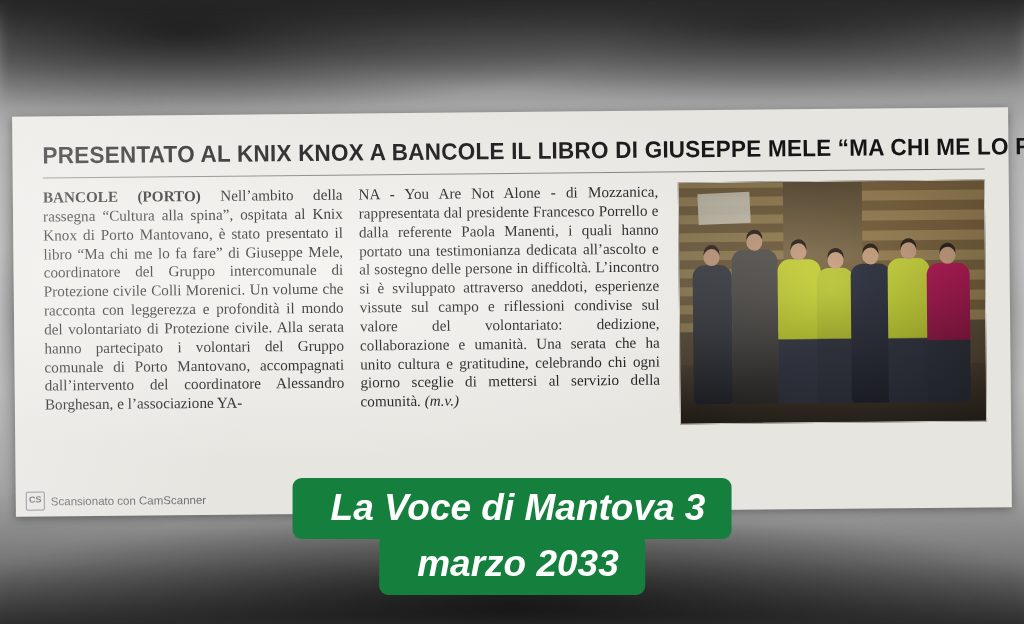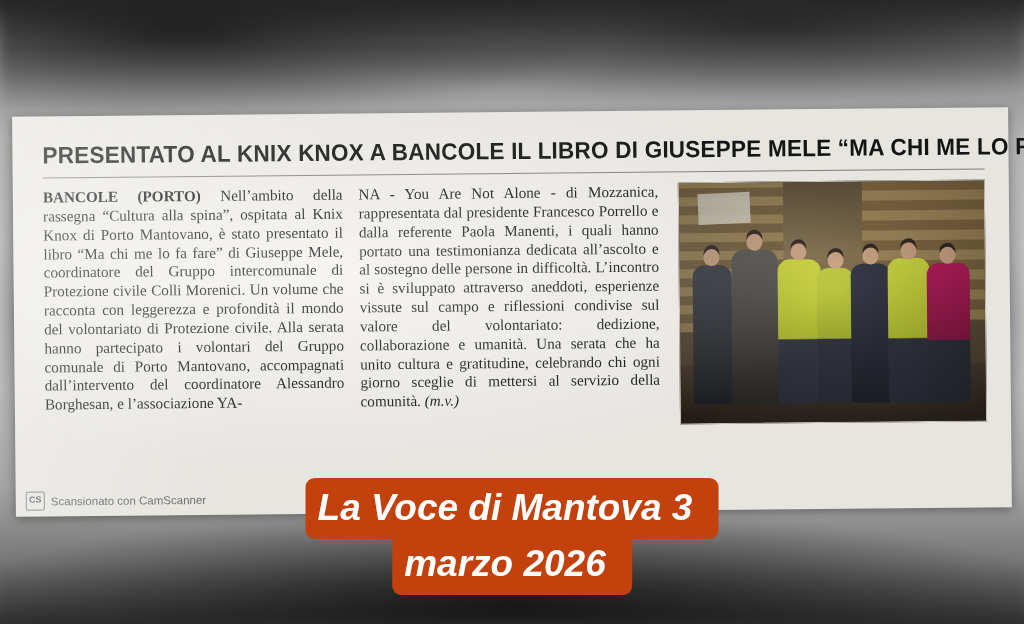--- a/index.html
+++ b/index.html
@@ -184,28 +184,28 @@
     line-height: 15px;
     text-align: center;
     font-weight: bold;
   }
 
   
   .caption {
     position: absolute;
     left: 50%;
     transform: translateX(-50%);
-    background: #c2410c;
+    background: #15803d;
     color: #ffffff;
     font-family: "Liberation Sans", sans-serif;
     font-weight: bold;
     font-style: italic;
     font-size: 37px;
     line-height: 1;
-    padding: 11px 26px 13px 12px;
+    padding: 11px 26px 13px 38px;
     border-radius: 9px;
     white-space: nowrap;
     text-align: center;
   }
   .caption-1 { top: 478px; }
   .caption-2 { top: 534px; }
 </style>
 </head>
 <body>
 
@@ -266,15 +266,15 @@
       </div>
     </div>
 
     <div class="scanner">
       <span class="cs-badge">CS</span>
       <span>Scansionato con CamScanner</span>
     </div>
   </div>
 
   <div class="caption caption-1">La Voce di Mantova 3</div>
-  <div class="caption caption-2">marzo 2026</div>
+  <div class="caption caption-2">marzo 2033</div>
 
 </div>
 
 </body></html>

